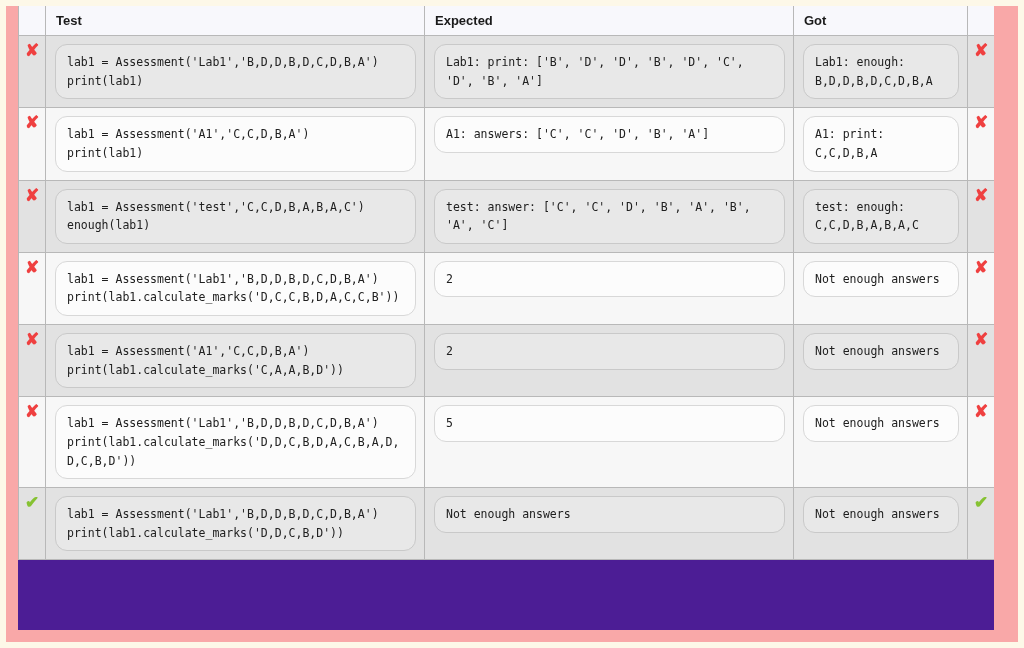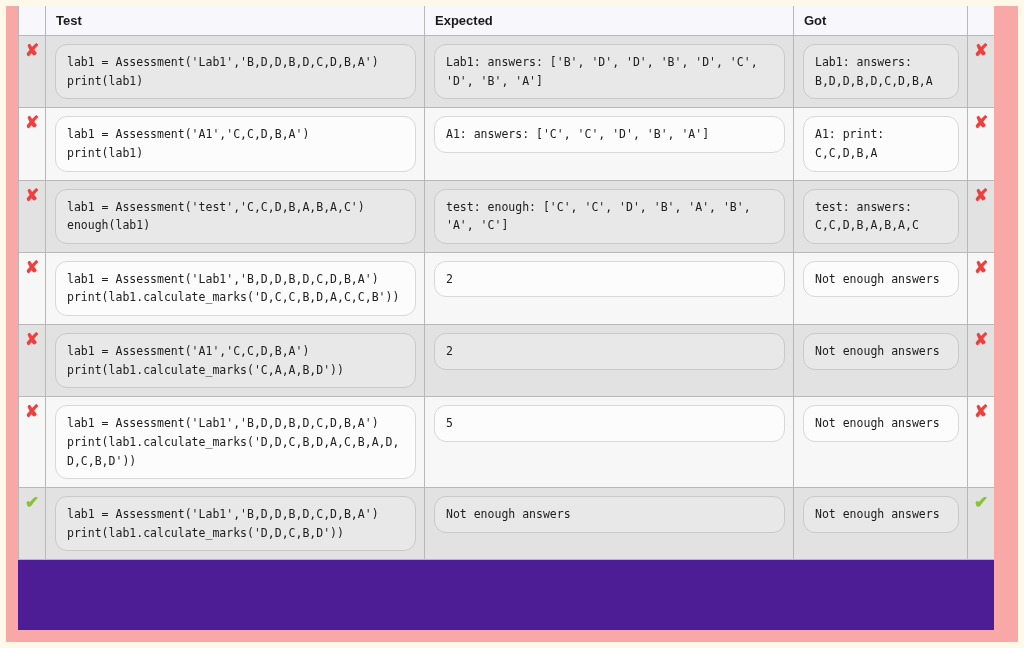--- a/index.html
+++ b/index.html
@@ -126,24 +126,24 @@
       </tr>
     </thead>
     <tbody id="tbody">
         <tr class="odd">
           <td class="status"><span class="mark-fail">✘</span></td>
           <td>
             <div class="codebox">lab1 = Assessment('Lab1','B,D,D,B,D,C,D,B,A')
 print(lab1)</div>
           </td>
           <td>
-            <div class="codebox">Lab1: answers: ['B', 'D', 'D', 'B', 'D', 'C', 'D', 'B', 'A']</div>
-          </td>
-          <td>
-            <div class="codebox">Lab1: answers: B,D,D,B,D,C,D,B,A</div>
+            <div class="codebox">Lab1: print: ['B', 'D', 'D', 'B', 'D', 'C', 'D', 'B', 'A']</div>
+          </td>
+          <td>
+            <div class="codebox">Lab1: enough: B,D,D,B,D,C,D,B,A</div>
           </td>
           <td class="status"><span class="mark-fail">✘</span></td>
         </tr>
         <tr class="even">
           <td class="status"><span class="mark-fail">✘</span></td>
           <td>
             <div class="codebox">lab1 = Assessment('A1','C,C,D,B,A')
 print(lab1)</div>
           </td>
           <td>
@@ -154,24 +154,24 @@
           </td>
           <td class="status"><span class="mark-fail">✘</span></td>
         </tr>
         <tr class="odd">
           <td class="status"><span class="mark-fail">✘</span></td>
           <td>
             <div class="codebox">lab1 = Assessment('test','C,C,D,B,A,B,A,C')
 enough(lab1)</div>
           </td>
           <td>
-            <div class="codebox">test: enough: ['C', 'C', 'D', 'B', 'A', 'B', 'A', 'C']</div>
-          </td>
-          <td>
-            <div class="codebox">test: answers: C,C,D,B,A,B,A,C</div>
+            <div class="codebox">test: answer: ['C', 'C', 'D', 'B', 'A', 'B', 'A', 'C']</div>
+          </td>
+          <td>
+            <div class="codebox">test: enough: C,C,D,B,A,B,A,C</div>
           </td>
           <td class="status"><span class="mark-fail">✘</span></td>
         </tr>
         <tr class="even">
           <td class="status"><span class="mark-fail">✘</span></td>
           <td>
             <div class="codebox">lab1 = Assessment('Lab1','B,D,D,B,D,C,D,B,A')
 print(lab1.calculate_marks('D,C,C,B,D,A,C,C,B'))</div>
           </td>
           <td>

